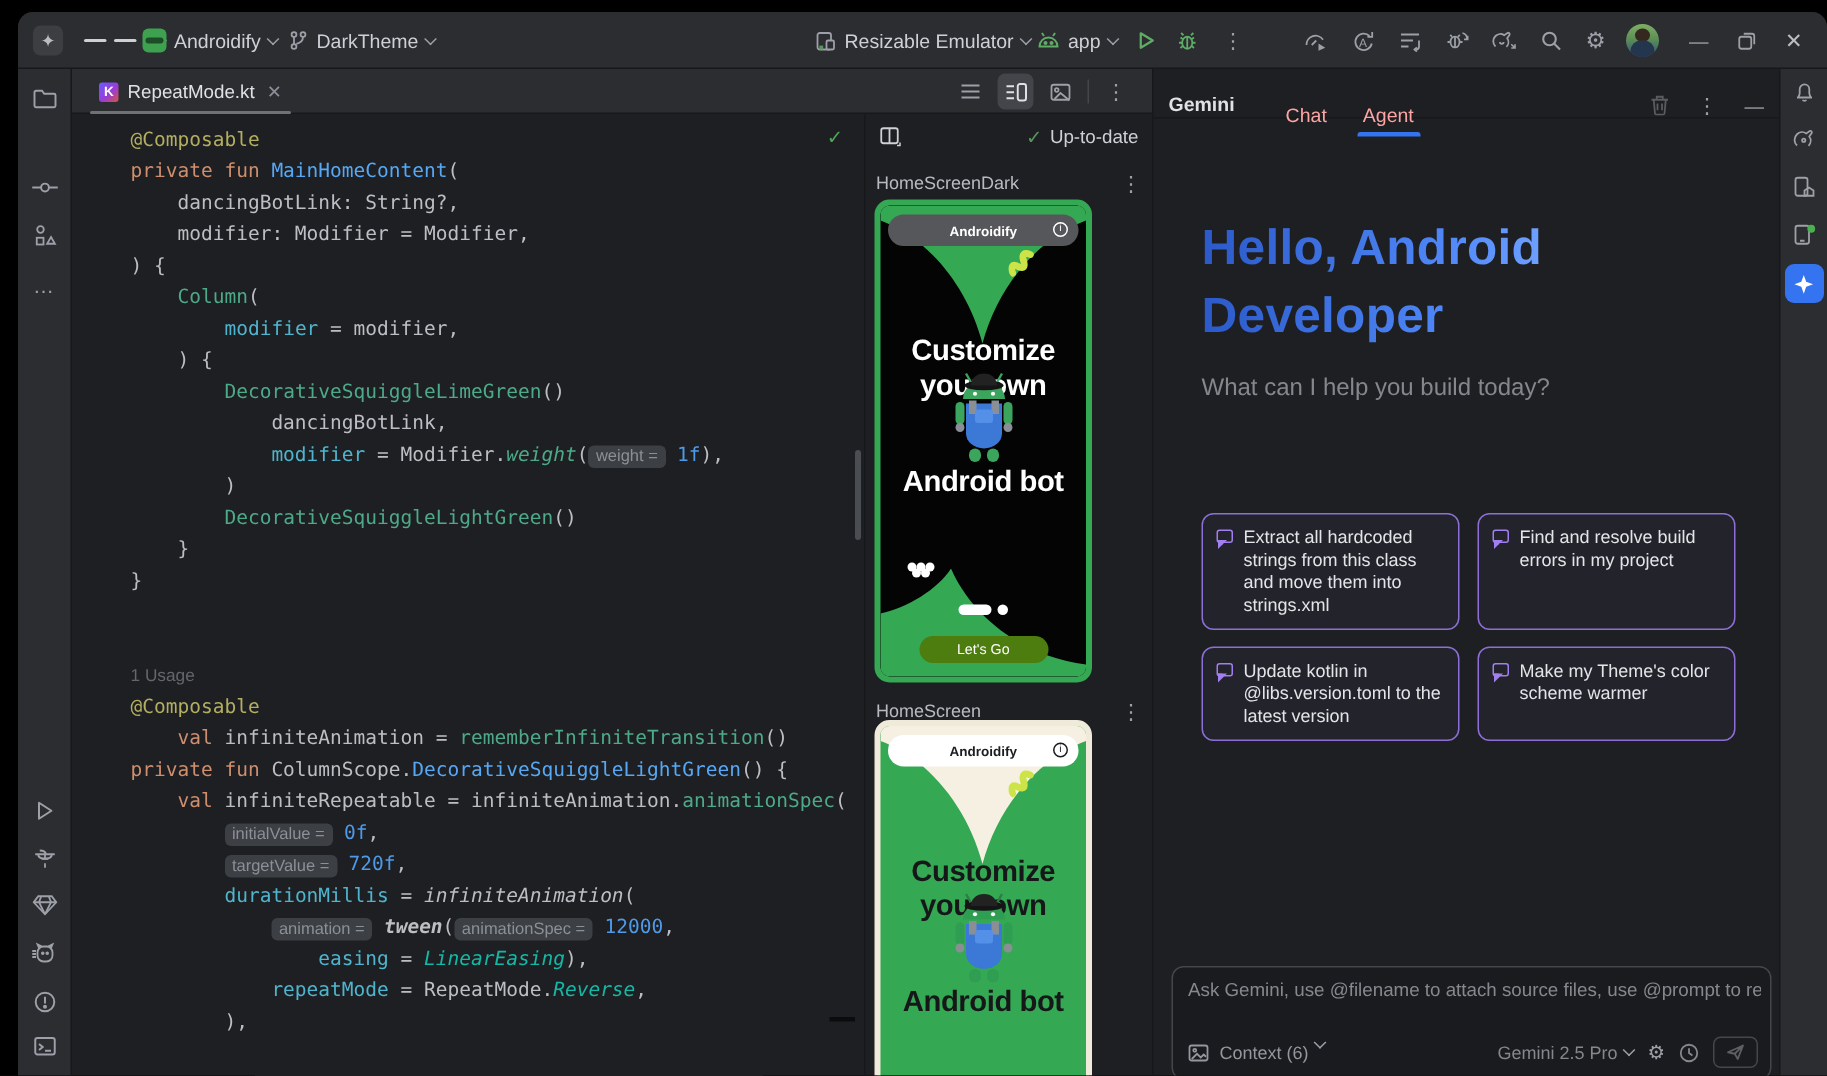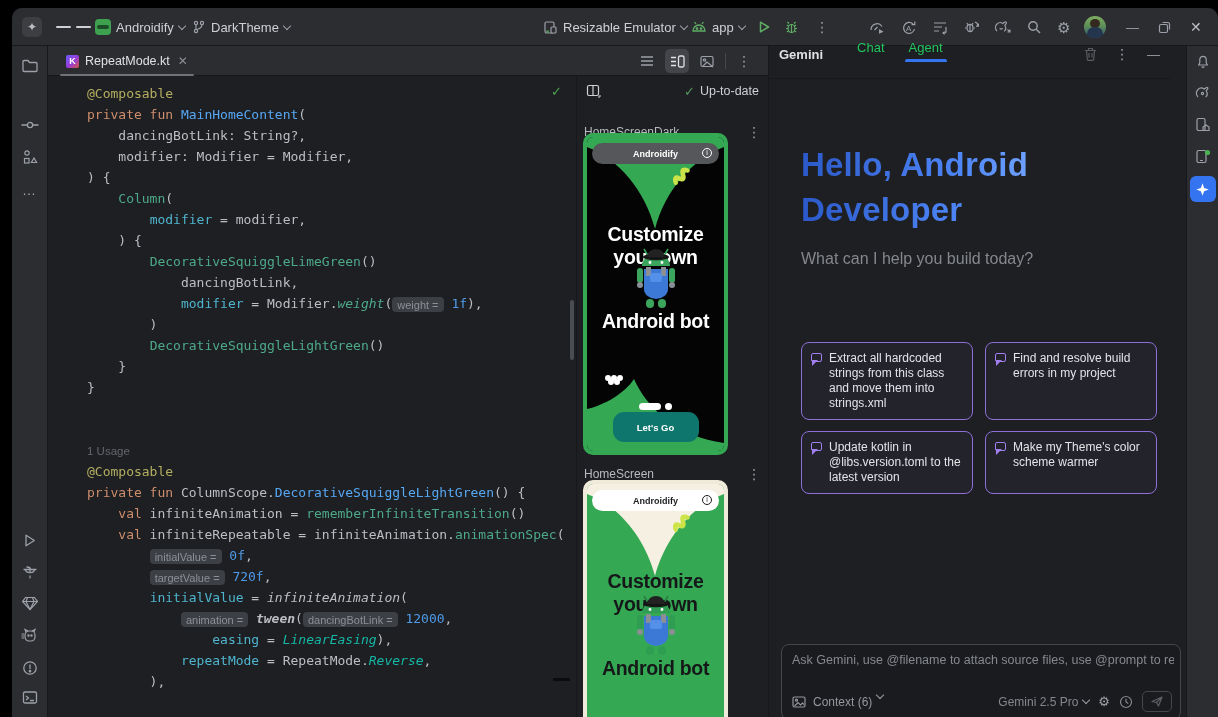--- a/index.html
+++ b/index.html
@@ -69,26 +69,26 @@
   .ph-h1{position:absolute;left:0;right:0;top:86px;text-align:center;font-size:19.5px;line-height:23px;font-weight:bold;letter-spacing:-.3px;}
   .ph-h3{position:absolute;left:0;right:0;top:173px;text-align:center;font-size:19.5px;font-weight:bold;letter-spacing:-.3px;}
   .phone.dark .ph-h1,.phone.dark .ph-h3{color:#fff;}
   .phone.light .ph-h1,.phone.light .ph-h3{color:#151719;}
   .ph-bot{position:absolute;left:50%;top:108px;transform:translateX(-50%);}
   .ph-dots{position:absolute;left:16px;top:236px;}
   .ph-mtn{position:absolute;left:0;bottom:0;width:100%;height:72px;}
   .ph-dashdot{position:absolute;left:52px;top:266px;display:flex;align-items:center;gap:4px;}
   .ph-dashdot i{display:block;background:#fff;border-radius:4px;width:22px;height:7px;}
   .ph-dashdot u{display:block;background:#fff;border-radius:50%;width:7px;height:7px;}
-  .ph-cta{position:absolute;left:50%;bottom:9px;transform:translateX(-50%);width:86px;height:30px;border-radius:11px;background:#0f766e;color:#fff;font-size:9.5px;font-weight:bold;display:flex;align-items:center;justify-content:center;}
+  .ph-cta{position:absolute;left:50%;bottom:9px;transform:translateX(-50%);width:86px;height:18px;border-radius:11px;background:#4d7c0f;color:#fff;font-size:9.5px;font-weight:normal;display:flex;align-items:center;justify-content:center;}
   
   .gemini{position:absolute;left:756px;top:0;width:418px;height:100%;background:#1e1f22;border-left:1px solid #17181b;}
-  .gm-head{position:absolute;left:0;top:0;right:16px;height:29px;border-bottom:1px solid #17181b;display:flex;align-items:flex-end;padding:16px 10px;}
+  .gm-head{position:absolute;left:0;top:0;right:0;height:29px;border-bottom:1px solid #17181b;display:flex;align-items:flex-start;padding:16px 10px;}
   .gm-title{font-size:13px;font-weight:bold;color:#dfe1e5;margin-right:22px;}
-  .gm-tab{position:relative;height:29px;display:flex;align-items:center;padding:0 12px;font-size:13px;color:#22c55e;}
+  .gm-tab{position:relative;height:29px;display:flex;align-items:center;padding:0 12px;font-size:13px;color:#fca5a5;}
   .gm-tab.active:after{content:'';position:absolute;left:8px;right:8px;bottom:0;height:3px;background:#3574f0;border-radius:2px 2px 0 0;}
   .gm-headicons{margin-left:auto;display:flex;align-items:center;gap:18px;color:#9da0a8;}
   .dim{color:#595c60;}
   .hello{position:absolute;left:32px;top:96px;font-size:33px;line-height:45px;font-weight:bold;letter-spacing:.2px;
          background:linear-gradient(90deg,#2b59c9 0%,#4e86f7 70%,#6ea0ff 100%);-webkit-background-clip:text;background-clip:text;color:transparent;}
   .gm-sub{position:absolute;left:32px;top:204px;font-size:16px;color:#84878d;}
   .cards{position:absolute;left:32px;top:296px;width:356px;display:grid;grid-template-columns:172px 172px;gap:11px 12px;}
   .card{border:1px solid #8d6fd6;border-radius:8px;padding:8px 9px 8px 9px;display:flex;gap:7px;align-items:flex-start;background:rgba(141,111,214,0.05);}
   .ctext{font-size:12px;line-height:15px;color:#e3e4e8;}
   .chatic{position:relative;flex:0 0 auto;width:11px;height:9px;border:1.4px solid #a27ff0;border-radius:2px;margin-top:2px;}
@@ -336,27 +336,27 @@
             <div class="cl"><span>            dancingBotLink,</span></div>
             <div class="cl"><span>            </span><span class="tok-named">modifier</span><span> = Modifier.</span><span class="tok-icall">weight</span><span>(</span><span class="tok-hint">weight =</span><span> </span><span class="tok-num">1f</span><span>),</span></div>
             <div class="cl"><span>        )</span></div>
             <div class="cl"><span>        </span><span class="tok-call">DecorativeSquiggleLightGreen</span><span>()</span></div>
             <div class="cl"><span>    }</span></div>
             <div class="cl"><span>}</span></div>
             <div class="cl">&nbsp;</div>
             <div class="cl">&nbsp;</div>
             <div class="cl"><span class="tok-usage">1 Usage</span></div>
             <div class="cl"><span class="tok-ann">@Composable</span></div>
+            <div class="cl"><span>    </span><span class="tok-kw">val</span><span> infiniteAnimation = </span><span class="tok-call">rememberInfiniteTransition</span><span>()</span></div>
             <div class="cl"><span class="tok-kw">private fun </span><span>ColumnScope.</span><span class="tok-fn">DecorativeSquiggleLightGreen</span><span>() {</span></div>
-            <div class="cl"><span>    </span><span class="tok-kw">val</span><span> infiniteAnimation = </span><span class="tok-call">rememberInfiniteTransition</span><span>()</span></div>
             <div class="cl"><span>    </span><span class="tok-kw">val</span><span> infiniteRepeatable = infiniteAnimation.</span><span class="tok-call">animationSpec</span><span>(</span></div>
             <div class="cl"><span>        </span><span class="tok-hint">initialValue =</span><span> </span><span class="tok-num">0f</span><span>,</span></div>
             <div class="cl"><span>        </span><span class="tok-hint">targetValue =</span><span> </span><span class="tok-num">720f</span><span>,</span></div>
-            <div class="cl"><span>        </span><span class="tok-named">initialValue</span><span> = </span><span class="tok-ital">infiniteAnimation</span><span>(</span></div>
-            <div class="cl"><span>            </span><span class="tok-hint">animation =</span><span> </span><span class="tok-bital">tween</span><span>(</span><span class="tok-hint">dancingBotLink =</span><span> </span><span class="tok-num">12000</span><span>,</span></div>
+            <div class="cl"><span>        </span><span class="tok-named">durationMillis</span><span> = </span><span class="tok-ital">infiniteAnimation</span><span>(</span></div>
+            <div class="cl"><span>            </span><span class="tok-hint">animation =</span><span> </span><span class="tok-bital">tween</span><span>(</span><span class="tok-hint">animationSpec =</span><span> </span><span class="tok-num">12000</span><span>,</span></div>
             <div class="cl"><span>                </span><span class="tok-named">easing</span><span> = </span><span class="tok-purple">LinearEasing</span><span>),</span></div>
             <div class="cl"><span>            </span><span class="tok-named">repeatMode</span><span> = RepeatMode.</span><span class="tok-purple">Reverse</span><span>,</span></div>
             <div class="cl"><span>        ),</span></div>
           </div>
         <span class="inspect-ok">✓</span>
         <span class="vscroll"></span>
         <span class="scrollmark"></span>
       </div>
 
       <div class="previewpane">
@@ -367,21 +367,21 @@
                 <path d="M7 1.5 v10"></path>
                 <path d="M12 13 l2-0 0-2" stroke-width="1"></path>
               </svg>
           </span>
           <span class="pv-status">
             <span class="okcheck">✓</span>
             <span>Up-to-date</span>
           </span>
         </div>
 
-        <div class="pv-label" style="top:48px">
+        <div class="pv-label" style="top:38px">
           <span>HomeScreenDark</span>
           <span class="kebab">⋮</span>
         </div>
 
         <div class="phone dark" style="top:57px">
           <svg class="ph-tri" viewBox="0 0 137 92" preserveAspectRatio="none">
             <path d="M0 0 H137 V10 C105 22 78 54 68 92 C58 54 32 22 0 10 Z" fill="#34a853"></path>
             </svg>
           <span class="squiggle">
             <svg width="24" height="13">

